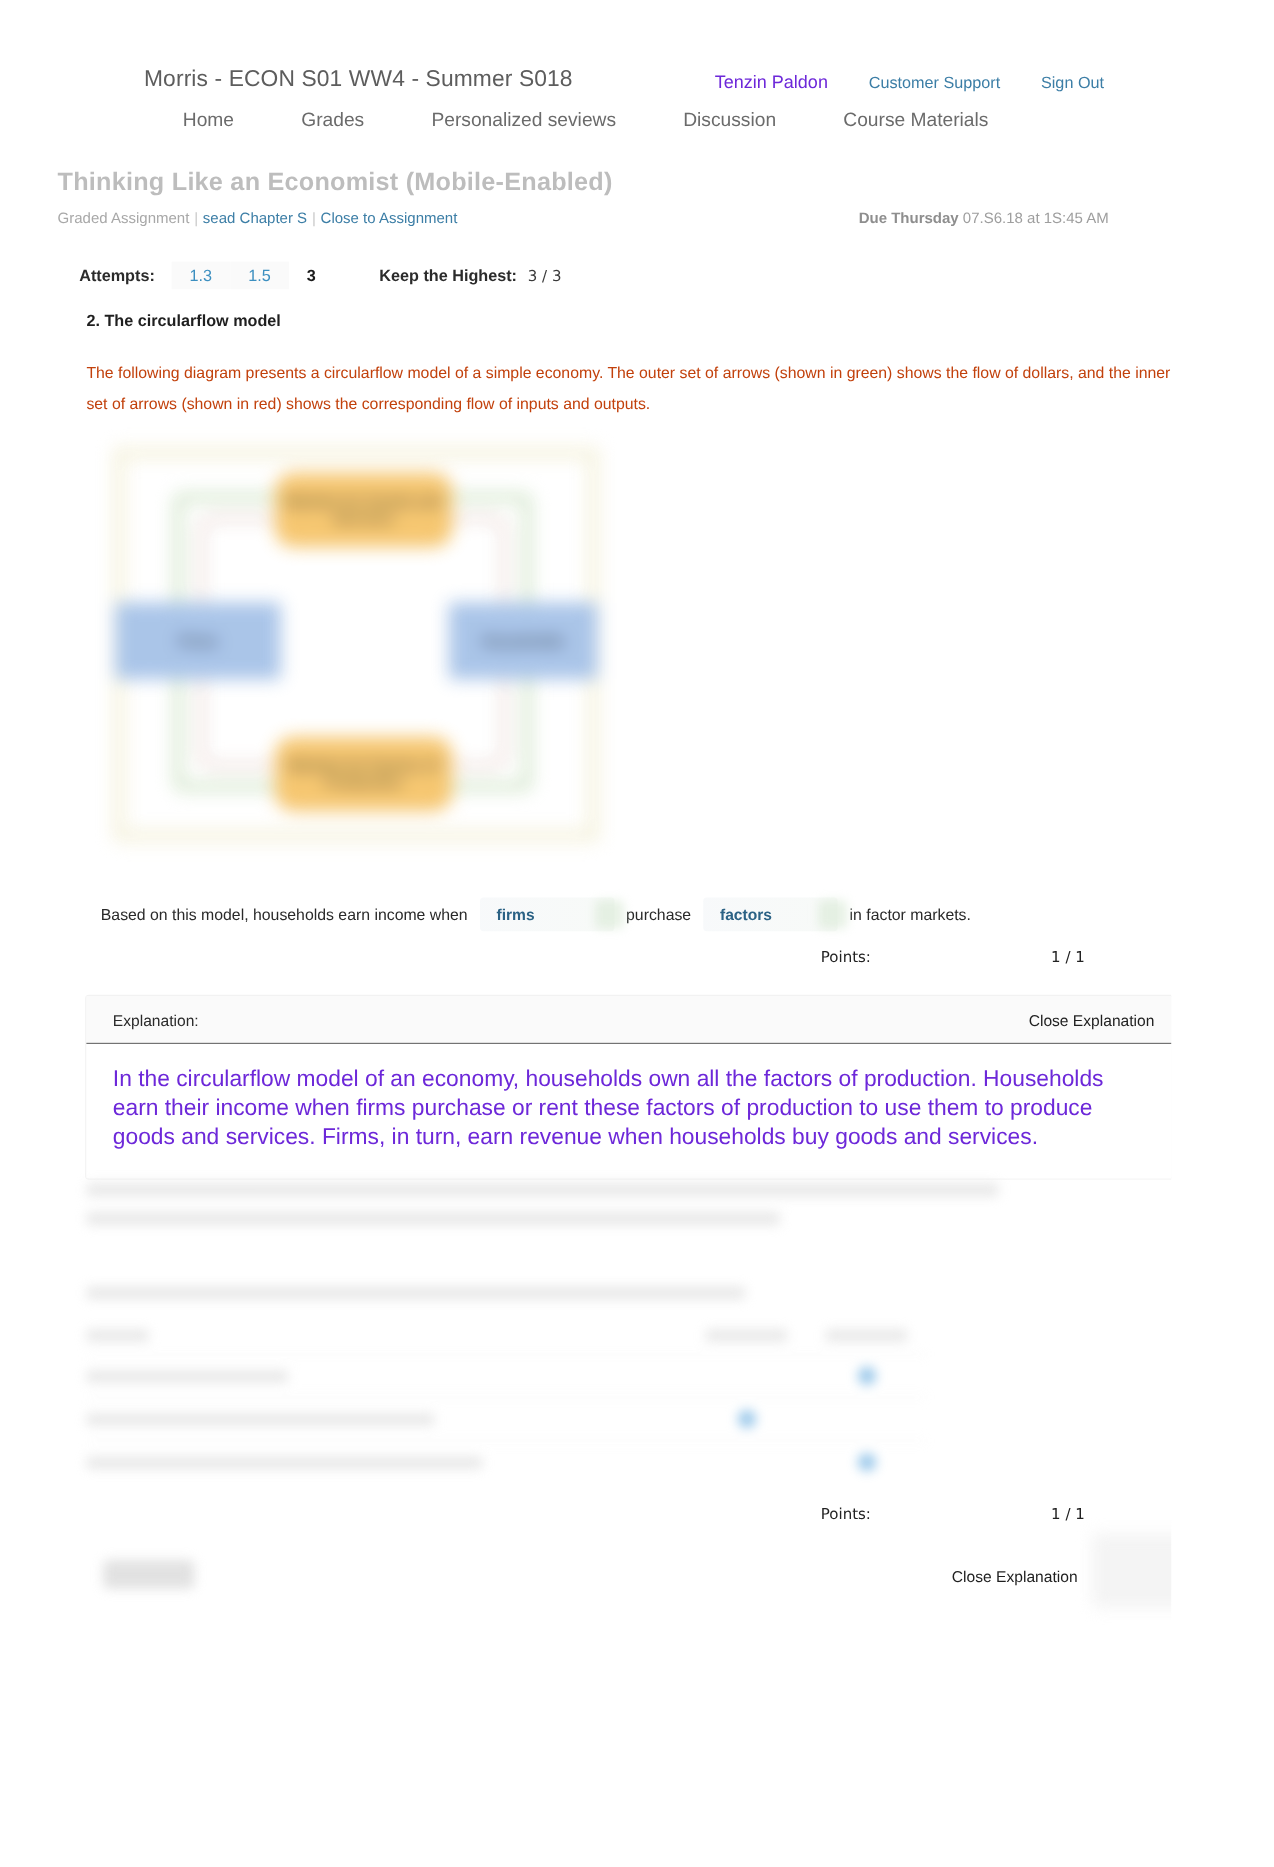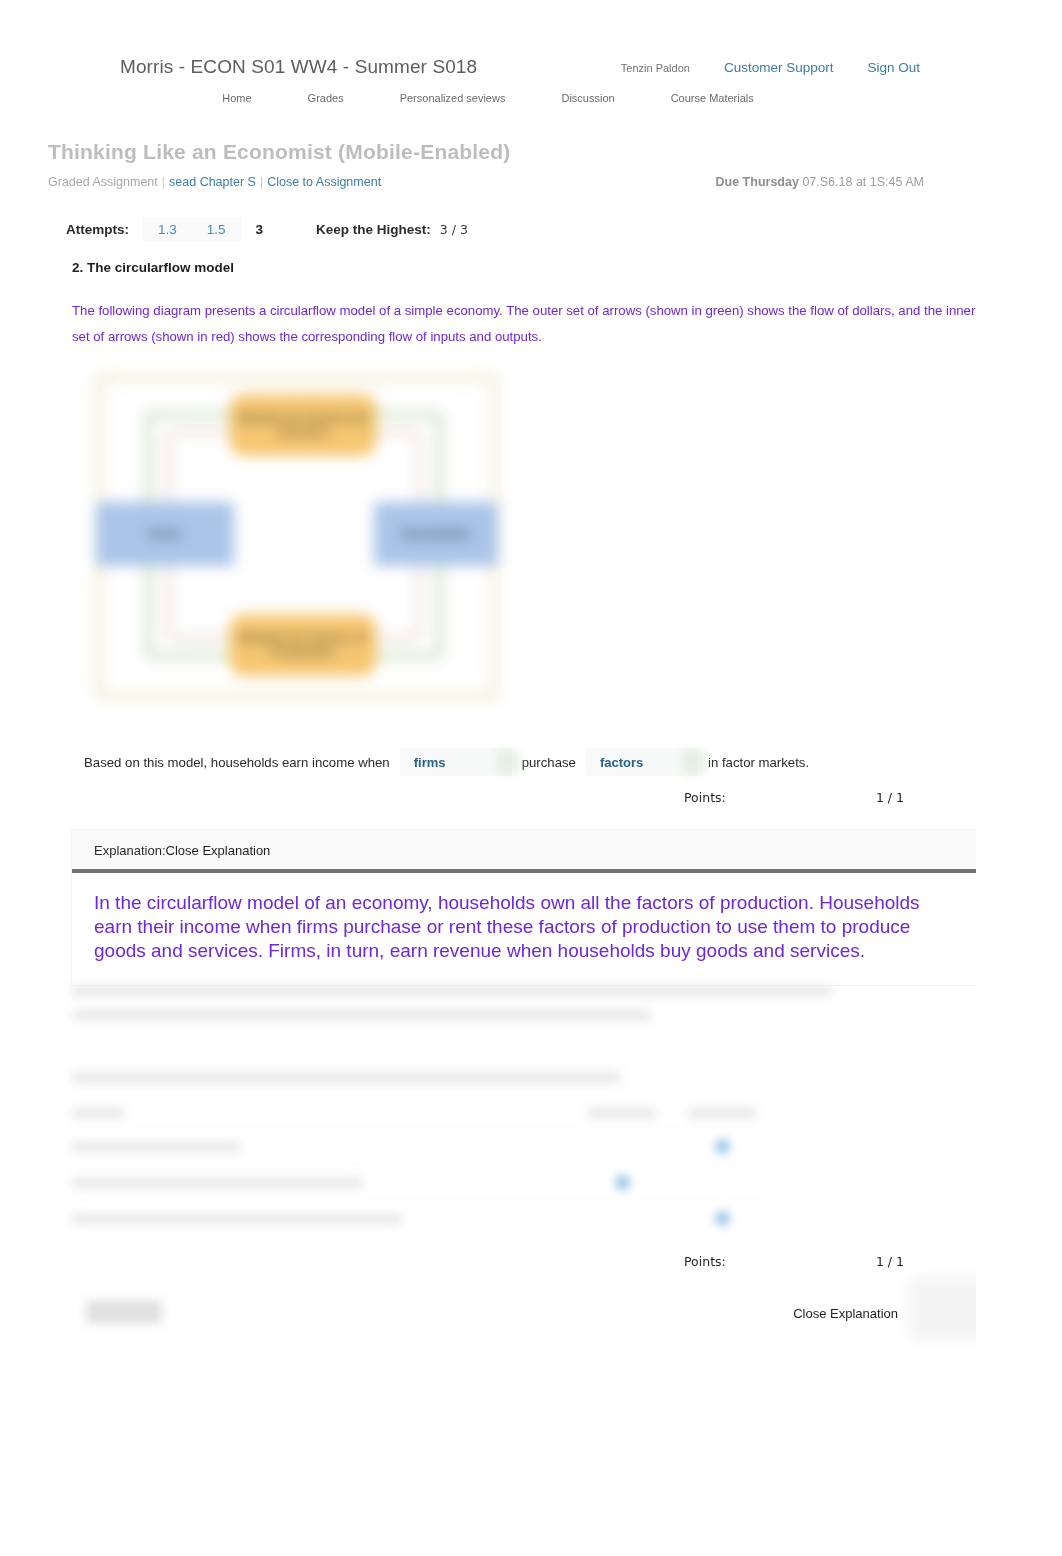--- a/index.html
+++ b/index.html
@@ -12,26 +12,26 @@
   }
   .page { position: relative; width: 976px; height: 1556px; overflow: hidden; }
 
   
   .hdr { position: relative; height: 92px; }
   .course-title {
     position: absolute; left: 120px; top: 56px;
     font-size: 19px; color: #5d5d5d; font-weight: 400; letter-spacing: .1px;
   }
   .hdr-right { position: absolute; right: 56px; top: 60px; display: flex; align-items: baseline; gap: 34px; }
-  .user-name { font-size: 11px; color: #737373; }
+  .user-name { font-size: 15px; color: #6d28d9; }
   .hdr-link { font-size: 13.5px; color: #3c7ea6; text-decoration: none; font-weight: 500; }
 
   .navbar { position: absolute; left: 0; top: 92px; width: 100%; display: flex; justify-content: center; gap: 0; }
   .nav-item {
-    font-size: 11px; color: #6b6b6b; padding: 0 28px; text-decoration: none; cursor: pointer;
+    font-size: 16px; color: #6b6b6b; padding: 0 28px; text-decoration: none; cursor: pointer;
   }
 
   
   .title-block { position: absolute; left: 0; top: 140px; width: 100%; }
   .asg-title {
     position: absolute; left: 48px; top: 0;
     font-size: 21px; font-weight: 600; color: #bdbdbd; letter-spacing: .2px;
   }
   .subline { position: absolute; left: 48px; top: 35px; font-size: 12.5px; color: #a8a8a8; }
   .subline .sep { color: #c9c9c9; margin: 0 4px; }
@@ -54,21 +54,21 @@
   .keep { margin-left: 38px; font-weight: 700; color: #2b2b2b; }
   .keep-val { font-weight: 400; color: #3a3a3a; margin-left: 9px; font-family: "DejaVu Sans", sans-serif; font-size: 12.5px; }
 
   
   .q-head {
     position: absolute; left: 72px; top: 260px;
     font-size: 13.5px; font-weight: 700; color: #1f1f1f;
   }
   .q-body {
     position: absolute; left: 72px; top: 298px; width: 920px;
-    font-size: 13.2px; color: #6d28d9; line-height: 26px;
+    font-size: 13.2px; color: #c2410c; line-height: 26px;
   }
 
   
   .diagram-wrap {
     position: absolute; left: 82px; top: 366px; width: 430px; height: 345px;
   }
   .diagram { position: absolute; inset: 0; filter: blur(7px); opacity: .96; }
   .d-ring-outer {
     position: absolute; left: 12px; top: 6px; width: 406px; height: 330px;
     border: 11px solid #f6f3e0; border-radius: 4px; background: transparent;
@@ -117,23 +117,23 @@
   .points-1 { top: 790px; }
   .points-2 { top: 1254px; }
 
   
   .expl {
     position: absolute; left: 72px; top: 830px; width: 912px;
     background: #fbfbfb; border-radius: 2px;
     box-shadow: 0 0 0 1px #f2f2f2;
   }
   .expl-head {
-    display: flex; align-items: center; 
+    display: flex; align-items: center; justify-content: space-between;
     padding: 13px 22px 11px 22px; font-size: 13px; color: #2a2a2a;
-    border-bottom: 4px solid #737373; background: #fafafa;
+    border-bottom: 1px solid #737373; background: #fafafa;
   }
   .expl-close { font-size: 13px; color: #1f1f1f; cursor: pointer; }
   .expl-body {
     padding: 18px 22px 22px 22px; font-size: 19px; line-height: 24px; color: #6d28d9;
     background: #ffffff;
   }
 
   
   .blur-zone { position: absolute; filter: blur(5px); opacity: .55; }
   .bq-text { left: 72px; top: 986px; width: 760px; }

